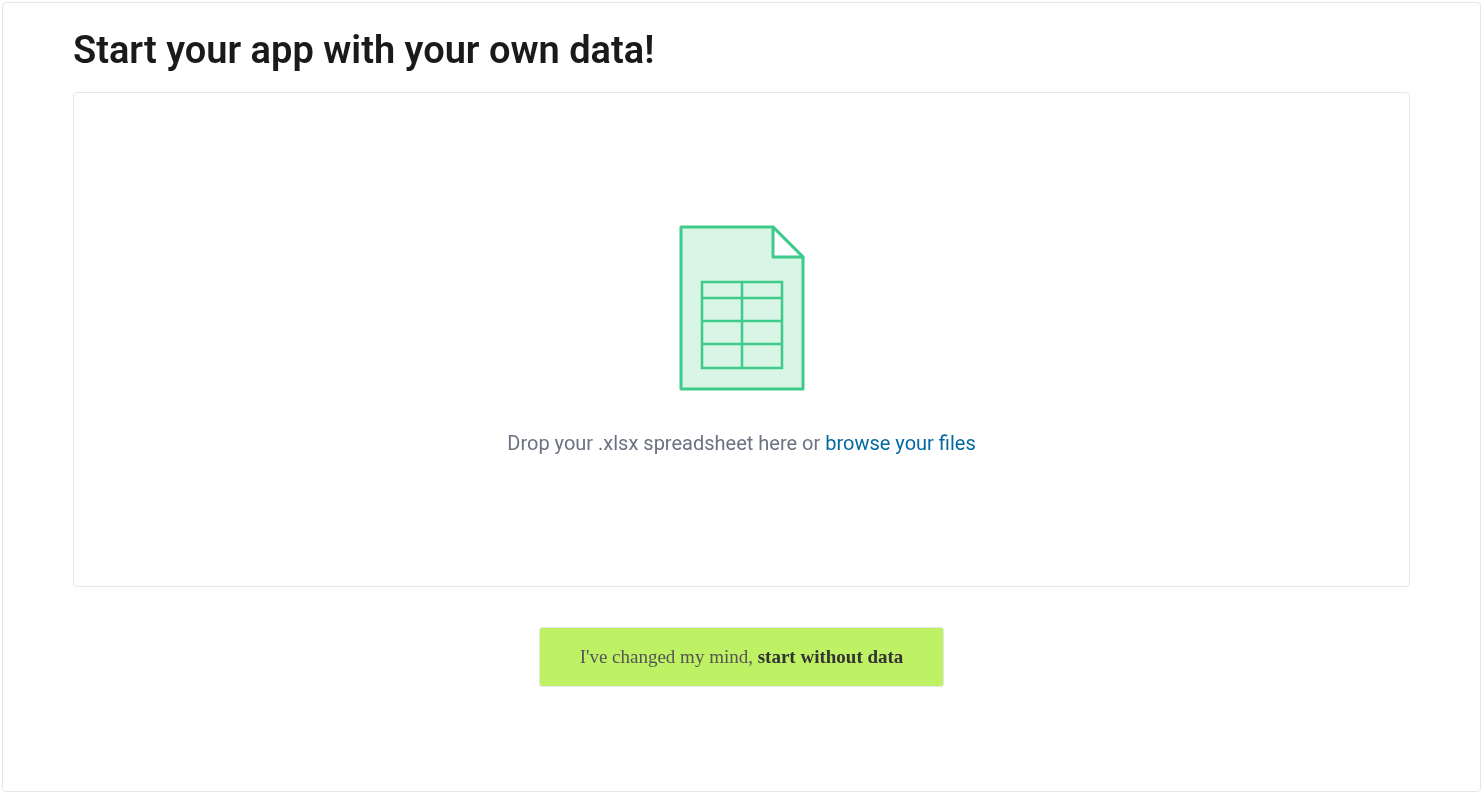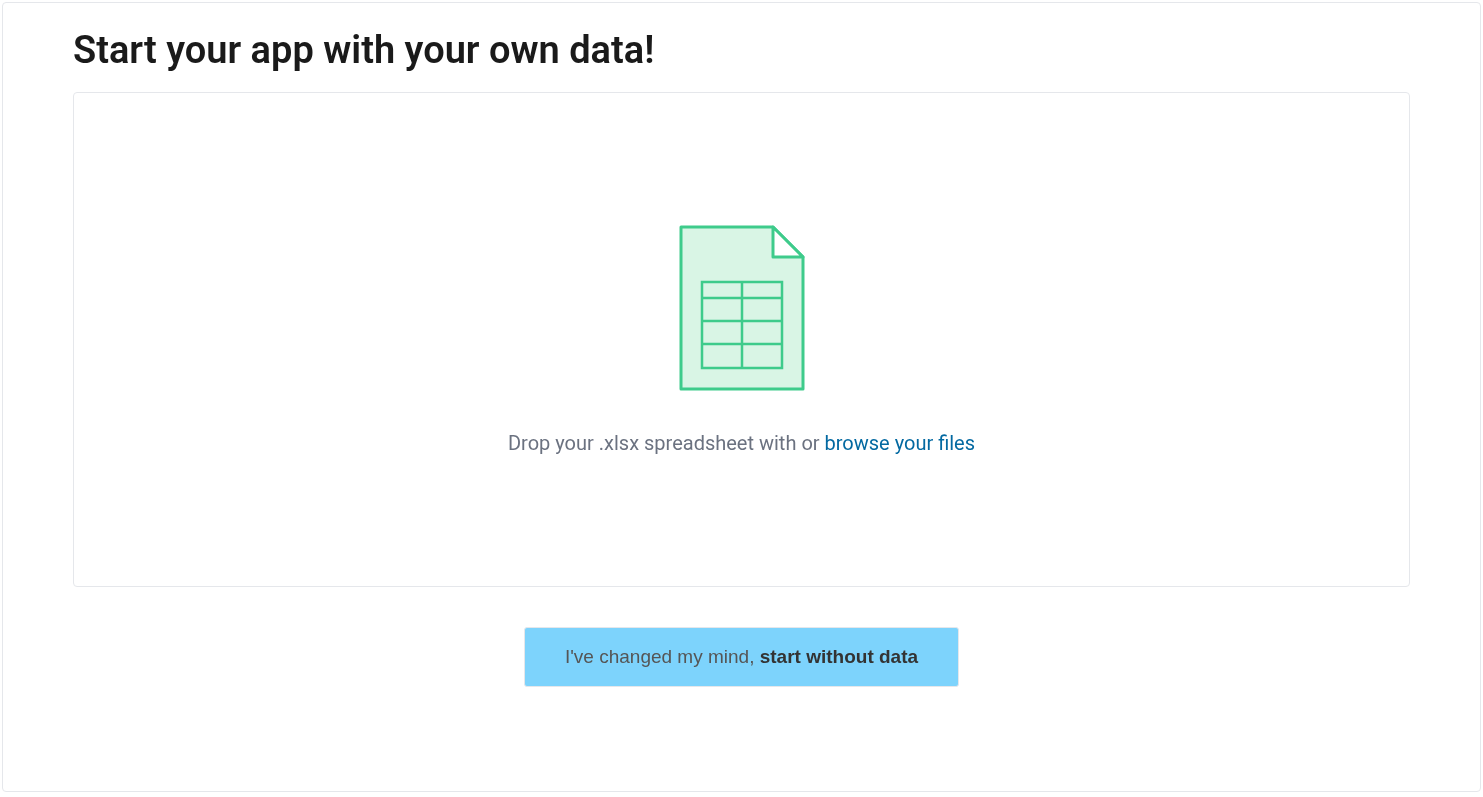--- a/index.html
+++ b/index.html
@@ -64,27 +64,27 @@
       color: #0369a1;
       text-decoration: none;
     }
     .bottom-button-wrap {
       display: flex;
       justify-content: center;
       margin-top: 40px;
     }
     .skip-button {
       border: 1px solid #e5e7eb;
-      background: #7dd3fc;
+      background: #bef264;
       color: #555;
       font-size: 19px;
       padding: 18px 40px;
       border-radius: 3px;
       cursor: pointer;
-      font-family: Liberation Sans, sans-serif;
+      font-family: Liberation Serif, serif;
     }
     .skip-button strong {
       font-weight: 700;
       color: #333;
     }
   </style>
 </head>
 <body>
 
 <div class="outer-box">
@@ -103,21 +103,21 @@
         <g stroke="#3ecb8b" stroke-width="2.5" fill="none">
           <rect x="24" y="58" width="80" height="86"></rect>
           <line x1="64" y1="58" x2="64" y2="144"></line>
           <line x1="24" y1="74" x2="104" y2="74"></line>
           <line x1="24" y1="97" x2="104" y2="97"></line>
           <line x1="24" y1="120" x2="104" y2="120"></line>
         </g>
       </svg>
     </div>
     <div class="drop-sub">
-      <span>Drop your .xlsx spreadsheet with or </span><a href="#">browse your files</a>
+      <span>Drop your .xlsx spreadsheet here or </span><a href="#">browse your files</a>
     </div>
   </div>
 
   <div class="bottom-button-wrap">
     <button class="skip-button">
       <span>I've changed my mind, </span><strong>start without data</strong>
     </button>
   </div>
 
 </div>

